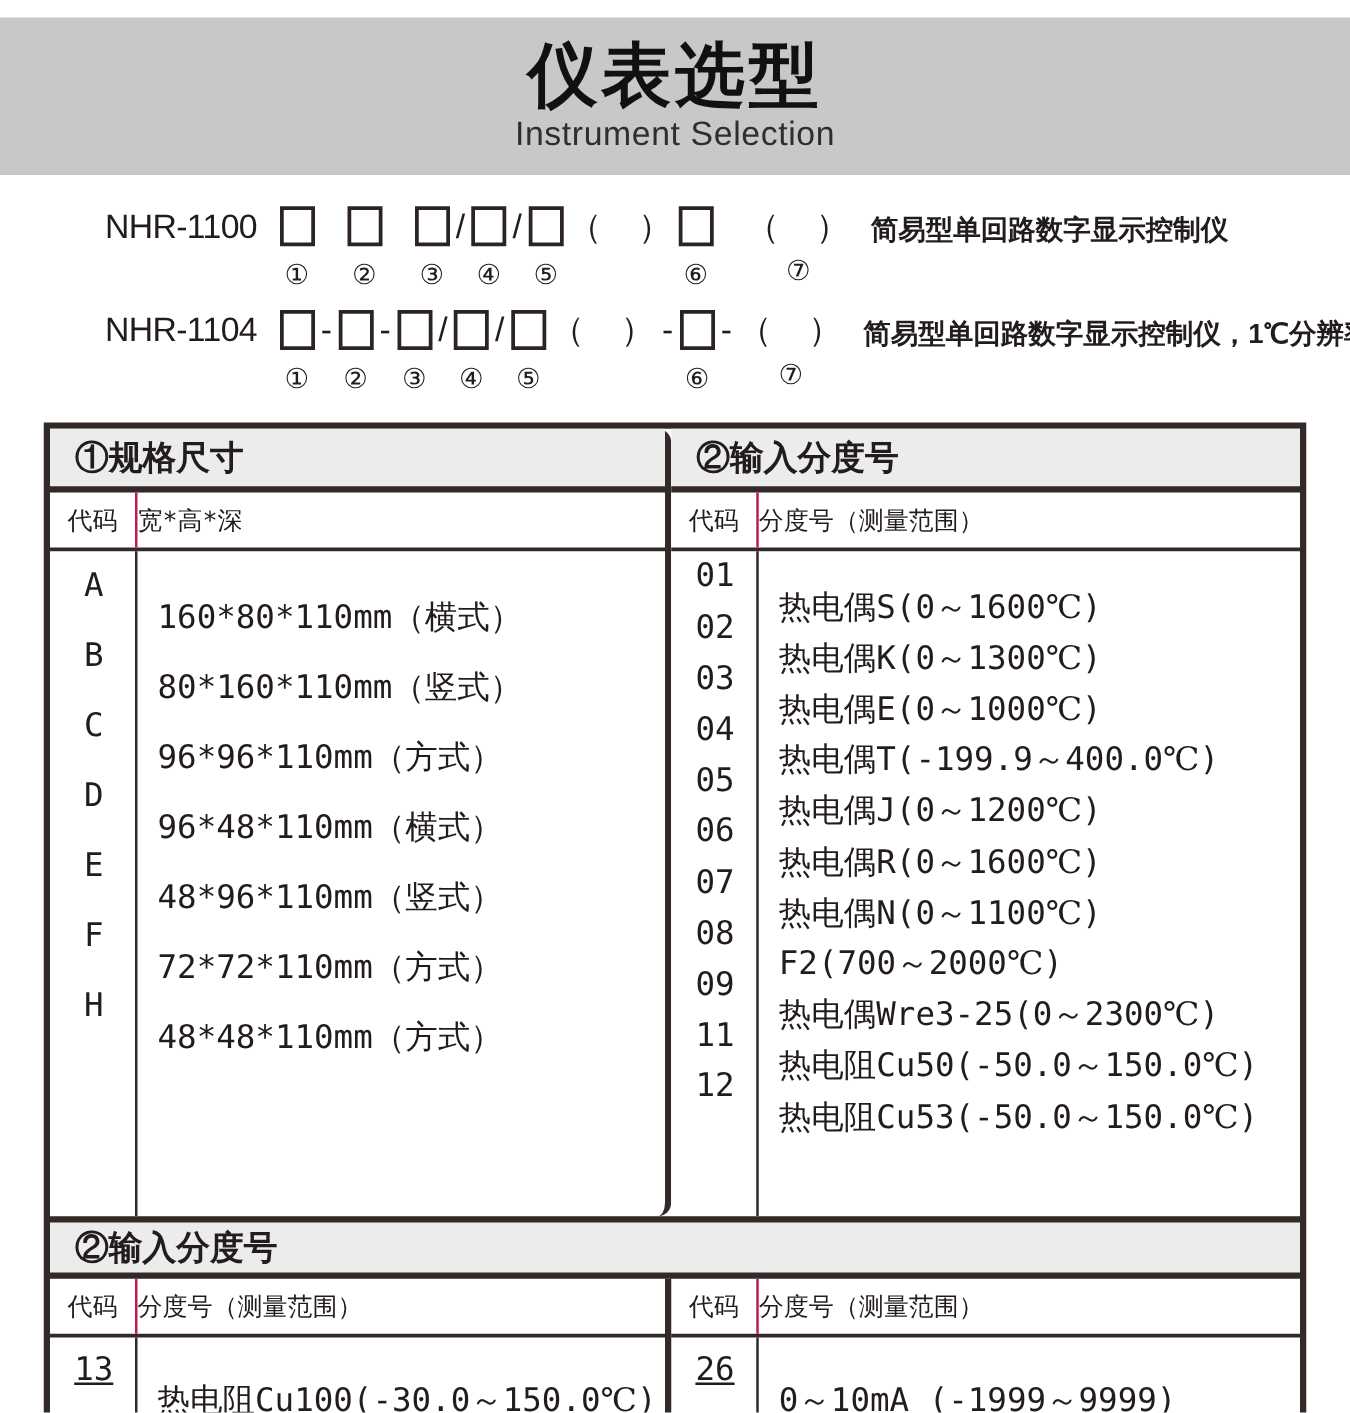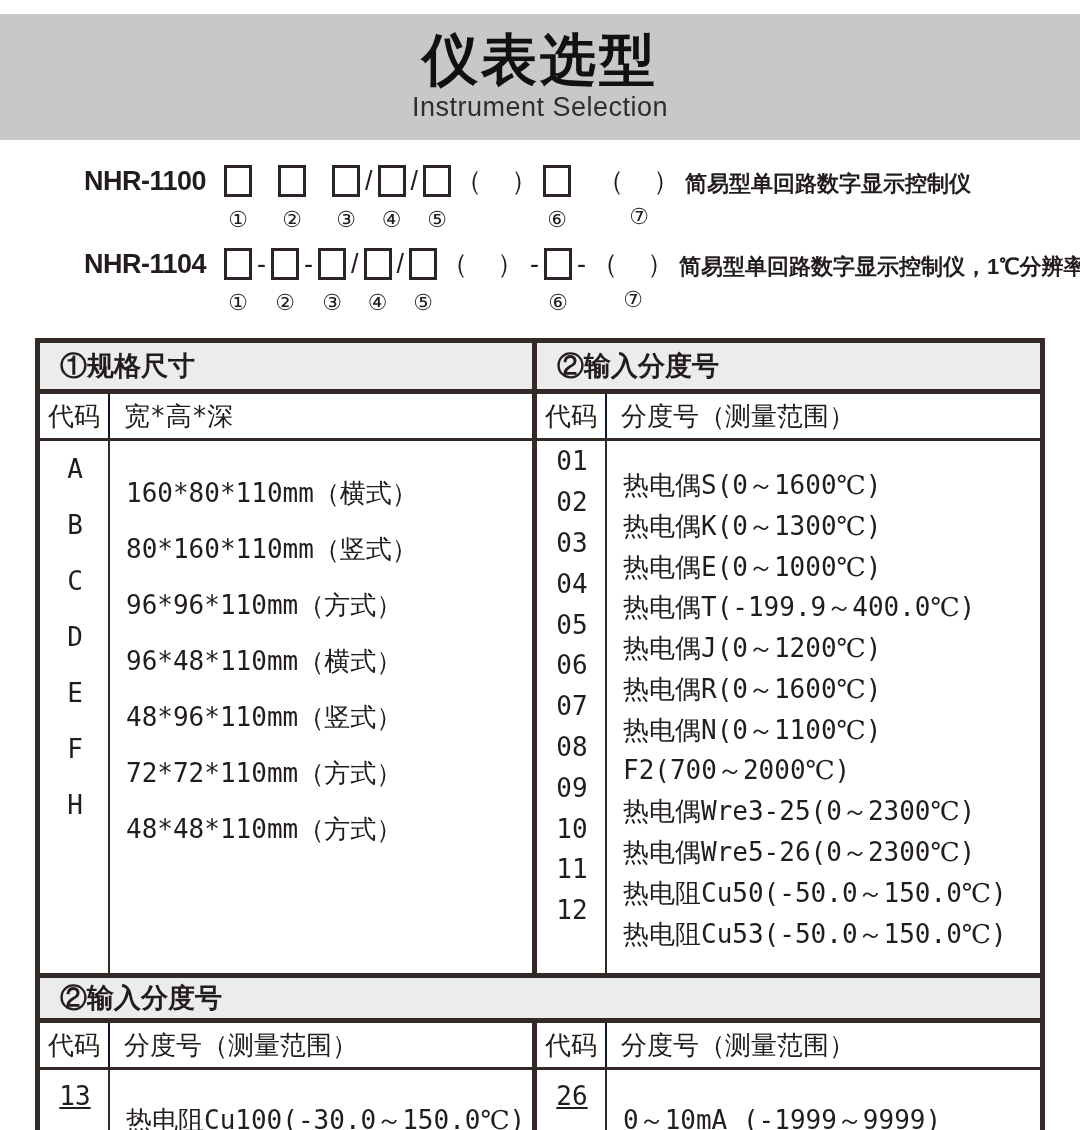--- a/index.html
+++ b/index.html
@@ -15,58 +15,58 @@
   .banner .title{
     font-size:56px;font-weight:bold;letter-spacing:3px;color:#111;line-height:1.05;
   }
   .banner .subtitle{
     font-size:27px;color:#2e2e2e;margin-top:2px;letter-spacing:0.5px;
   }
   
   .models{padding:22px 0 0 84px;}
   .model-line{display:flex;align-items:flex-start;margin-bottom:10px;}
   .model-label{
-    font-size:27px;font-weight:bold;letter-spacing:-0.5px;line-height:38px;
+    font-size:27px;font-weight:normal;letter-spacing:-0.5px;line-height:38px;
     margin-right:16px;white-space:nowrap;
   }
   .tokens{display:flex;align-items:flex-start;}
   .tok{display:inline-flex;flex-direction:column;align-items:center;}
   .tok-glyph{
     height:38px;display:flex;align-items:center;justify-content:center;
     font-size:27px;line-height:38px;box-sizing:border-box;
   }
   .tok-num{height:30px;font-size:22px;line-height:30px;margin-top:2px;color:#221c1c;}
   .t-box .tok-glyph{width:28px;height:32px;margin:3px 2px;border:3px solid #2c2423;}
   .t-box .tok-num{margin-top:5px;}
   .t-sep .tok-glyph{padding:0 3px;font-weight:normal;}
   .t-sp .tok-glyph{width:22px;}
   .t-paren .tok-glyph{letter-spacing:1px;padding:0 2px;}
   .model-desc{
-    font-size:22px;font-weight:bold;line-height:44px;margin-left:2px;white-space:nowrap;
+    font-size:22px;font-weight:bold;line-height:44px;margin-left:14px;white-space:nowrap;
   }
   
   .bigtable{
     margin:20px 35px 0 35px;border:5px solid #332a28;width:1000px;box-sizing:content-box;
     font-family:"DejaVu Sans Mono","DejaVu Serif",monospace;
   }
   .sec1{display:flex;height:630px;}
-  .sec1-half{box-sizing:border-box;display:flex;flex-direction:column;}
+  .sec1-half{box-sizing:border-box;display:flex;flex-direction:column;border-radius:11px;}
   .sec1-left{width:497px;border-right:5px solid #332a28;}
   .sec1-right{flex:1;}
   .sec-header{
     height:46px;background:#ececec;border-bottom:5px solid #332a28;
     display:flex;align-items:center;padding-left:20px;
     font-family:"Liberation Sans",sans-serif;font-size:27px;font-weight:bold;
   }
   .subhead{
     height:44px;display:flex;align-items:center;border-bottom:3px solid #332a28;
-    font-size:26px;
+    font-size:20px;
   }
   .sh-code{width:68px;text-align:center;flex:none;}
-  .sh-desc{padding-left:14px;border-left:2px solid #0f172a;line-height:44px;height:44px;display:flex;align-items:center;}
+  .sh-desc{padding-left:0;border-left:2px solid #be185d;line-height:44px;height:44px;display:flex;align-items:center;}
   .rows{flex:1;position:relative;}
   .rows::before{
     content:"";position:absolute;left:68px;top:0;bottom:0;width:2px;background:#332a28;
   }
   .trow{display:flex;align-items:center;font-size:26px;}
   .rows-s1-left .trow{height:56px;}
   .rows-s1-right .trow{height:40.8px;}
   .rows-s2 .trow{height:52px;text-decoration:underline;}
   .tcode{width:70px;text-align:center;flex:none;}
   .tdesc{padding-left:16px;white-space:nowrap;margin-top:48px;}
@@ -338,24 +338,20 @@
           <div class="trow">
             <span class="tcode">08</span>
             <span class="tdesc">F2(700～2000℃)</span>
           </div>
 
           <div class="trow">
             <span class="tcode">09</span>
             <span class="tdesc">热电偶Wre3-25(0～2300℃)</span>
           </div>
 
-          <div class="trow">
-            <span class="tcode">10</span>
-            <span class="tdesc">热电偶Wre5-26(0～2300℃)</span>
-          </div>
 
           <div class="trow">
             <span class="tcode">11</span>
             <span class="tdesc">热电阻Cu50(-50.0～150.0℃)</span>
           </div>
 
           <div class="trow">
             <span class="tcode">12</span>
             <span class="tdesc">热电阻Cu53(-50.0～150.0℃)</span>
           </div>

